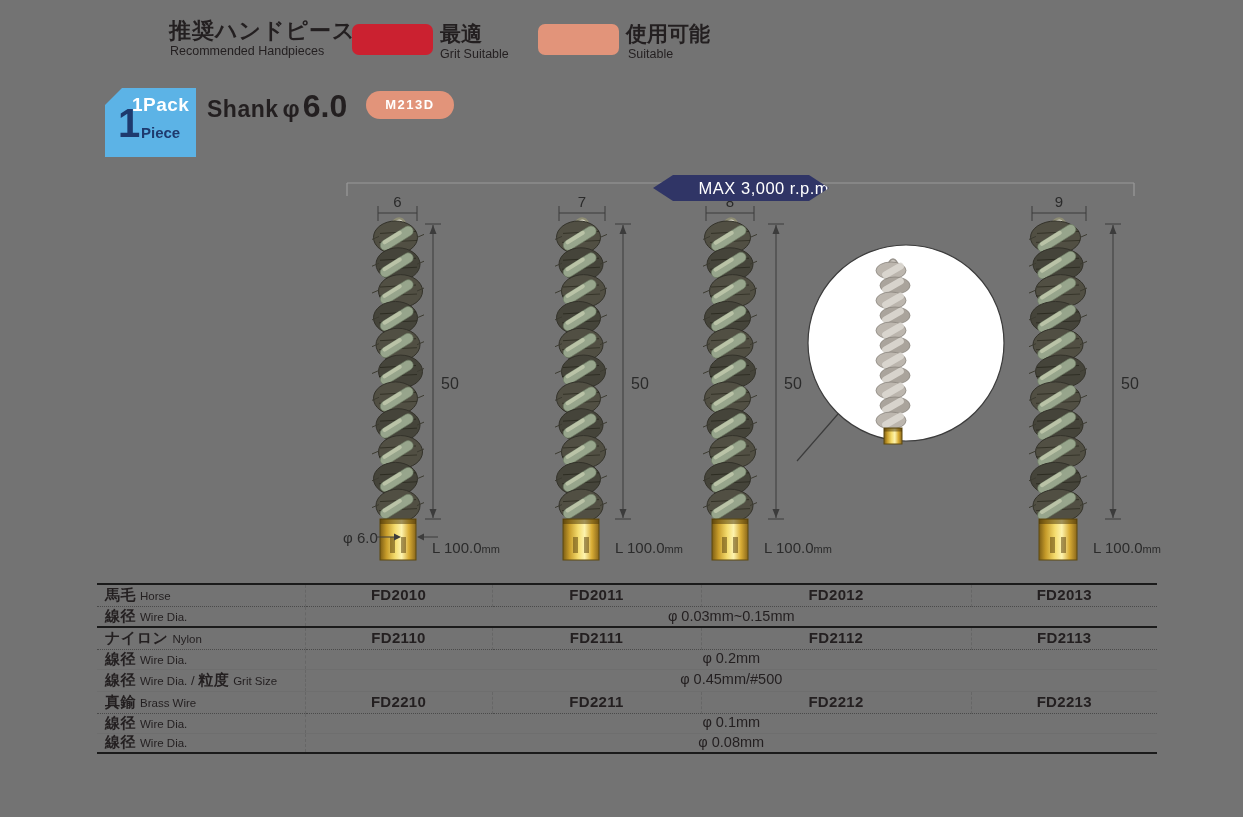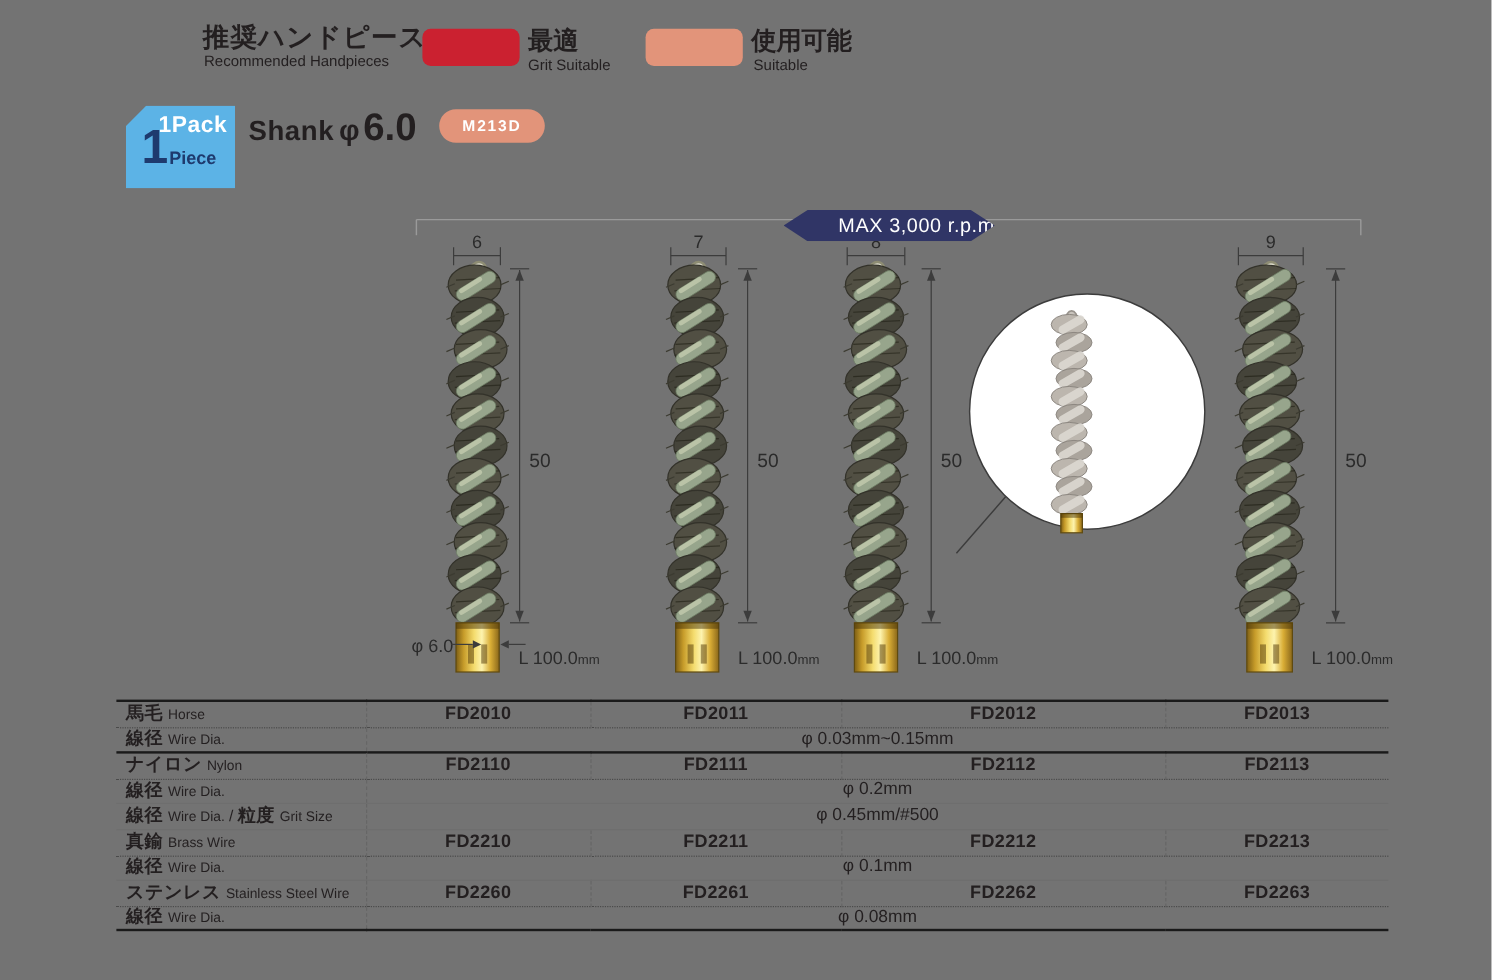--- a/index.html
+++ b/index.html
@@ -579,26 +579,19 @@
           <td class="lbl"><span class="jp">真鍮</span><span class="en">Brass Wire</span></td>
           <td class="code vd">FD2210</td>
           <td class="code vd">FD2211</td>
           <td class="code vd">FD2212</td>
           <td class="code vd">FD2213</td>
         </tr>
         <tr class="bs" style="height: 20px;">
           <td class="lbl"><span class="jp">線径</span><span class="en">Wire Dia.</span></td>
           <td class="span-val vd" colspan="4">φ 0.1mm</td>
         </tr>
-        <tr class="bd" style="height: 22px;">
-          <td class="lbl"><span class="jp">ステンレス</span><span class="en">Stainless Steel Wire</span></td>
-          <td class="code vd">FD2260</td>
-          <td class="code vd">FD2261</td>
-          <td class="code vd">FD2262</td>
-          <td class="code vd">FD2263</td>
-        </tr>
         <tr class="" style="height: 20px;">
           <td class="lbl"><span class="jp">線径</span><span class="en">Wire Dia.</span></td>
           <td class="span-val vd" colspan="4">φ 0.08mm</td>
         </tr>
       </tbody>
   </table>
 </div>
 
 </body></html>

